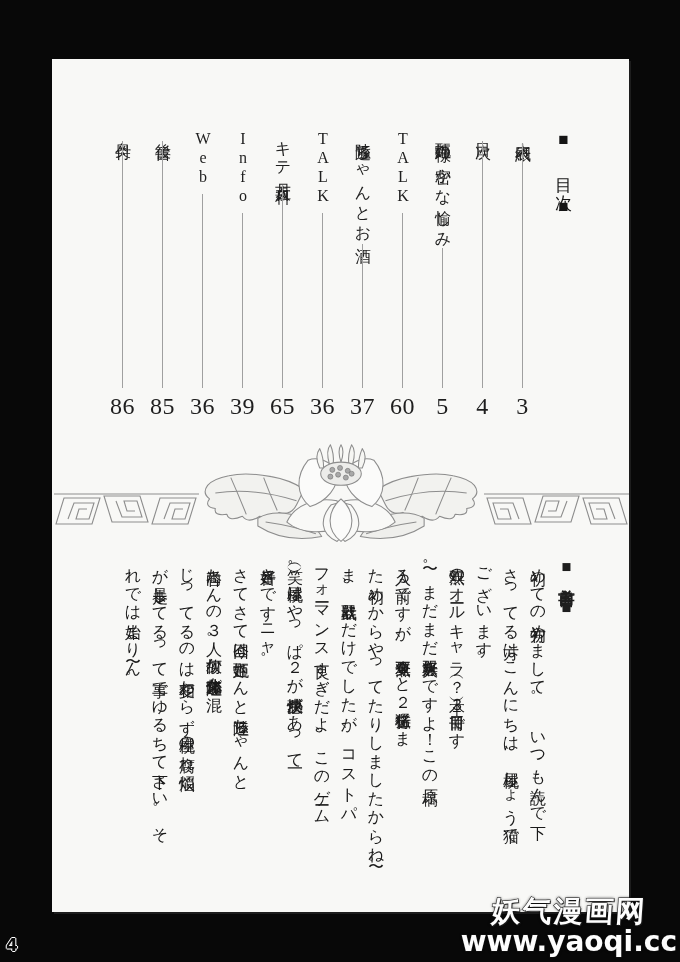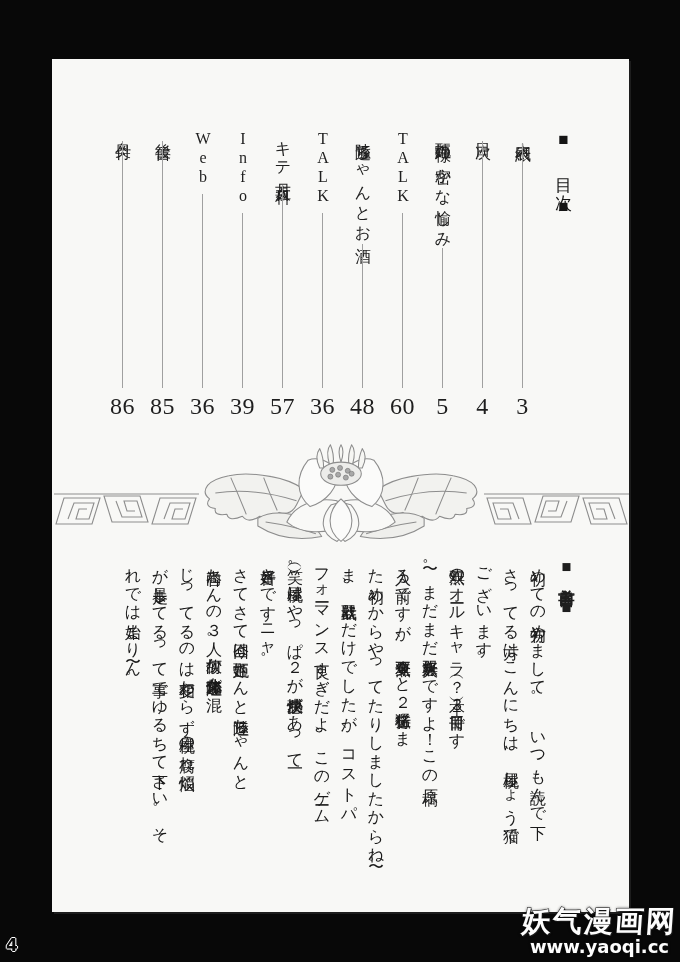--- a/index.html
+++ b/index.html
@@ -57,21 +57,21 @@
     font-family:"DejaVu Sans",sans-serif;
   }
   .watermark{position:absolute;right:3px;bottom:6px;text-align:center;line-height:1;}
   .wm-name{
     display:block;font-size:29px;font-weight:bold;letter-spacing:2px;color:#fdfdfd;
     transform:skewX(-4deg);
     -webkit-text-stroke:1px #1c1c1c;paint-order:stroke fill;
     text-shadow:0 0 3px rgba(0,0,0,.9),1px 1px 0 rgba(40,40,40,.8);
   }
   .wm-url{
-    display:block;margin-top:2px;font-size:18px;font-weight:bold;letter-spacing:0;
+    display:block;margin-top:2px;font-size:28px;font-weight:bold;letter-spacing:0;
     font-family:"DejaVu Sans",sans-serif;color:#fdfdfd;
     -webkit-text-stroke:1px #222;paint-order:stroke fill;
     text-shadow:0 0 3px rgba(0,0,0,.9);
   }
 </style>
 </head>
 <body>
 
 <div class="frame">
   <div class="page">
@@ -95,31 +95,31 @@
           <div class="toc-page">5</div>
         </div>
         <div class="toc-entry">
           <div class="toc-title">TALK</div>
           <div class="toc-leader"></div>
           <div class="toc-page">60</div>
         </div>
         <div class="toc-entry">
           <div class="toc-title">陸遜ちゃんとお酒</div>
           <div class="toc-leader"></div>
-          <div class="toc-page">48</div>
+          <div class="toc-page">37</div>
         </div>
         <div class="toc-entry">
           <div class="toc-title">TALK</div>
           <div class="toc-leader"></div>
           <div class="toc-page">36</div>
         </div>
         <div class="toc-entry">
           <div class="toc-title">キテ月大百科</div>
           <div class="toc-leader"></div>
-          <div class="toc-page">57</div>
+          <div class="toc-page">65</div>
         </div>
         <div class="toc-entry">
           <div class="toc-title">Info</div>
           <div class="toc-leader"></div>
           <div class="toc-page">39</div>
         </div>
         <div class="toc-entry">
           <div class="toc-title">Web</div>
           <div class="toc-leader"></div>
           <div class="toc-page">36</div>

